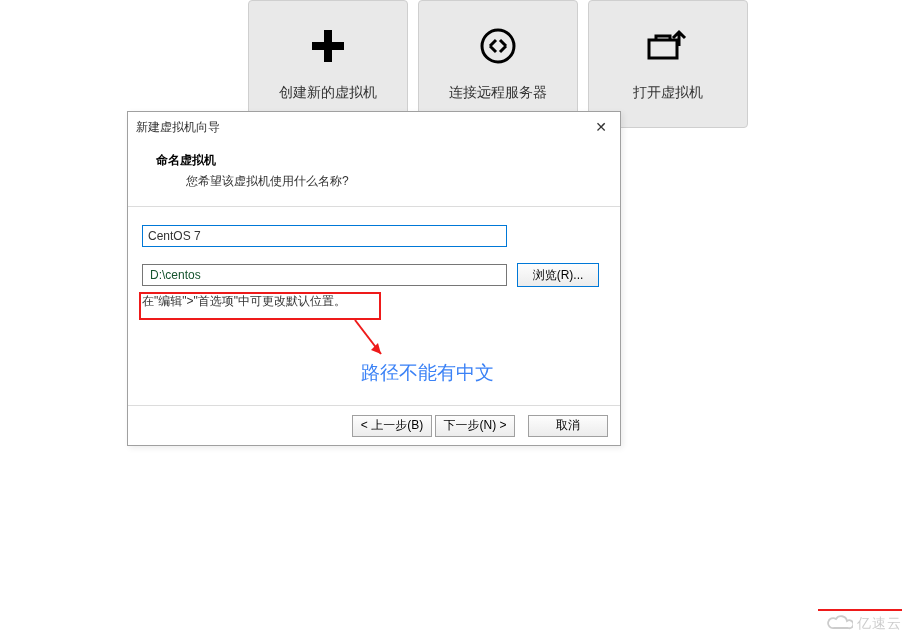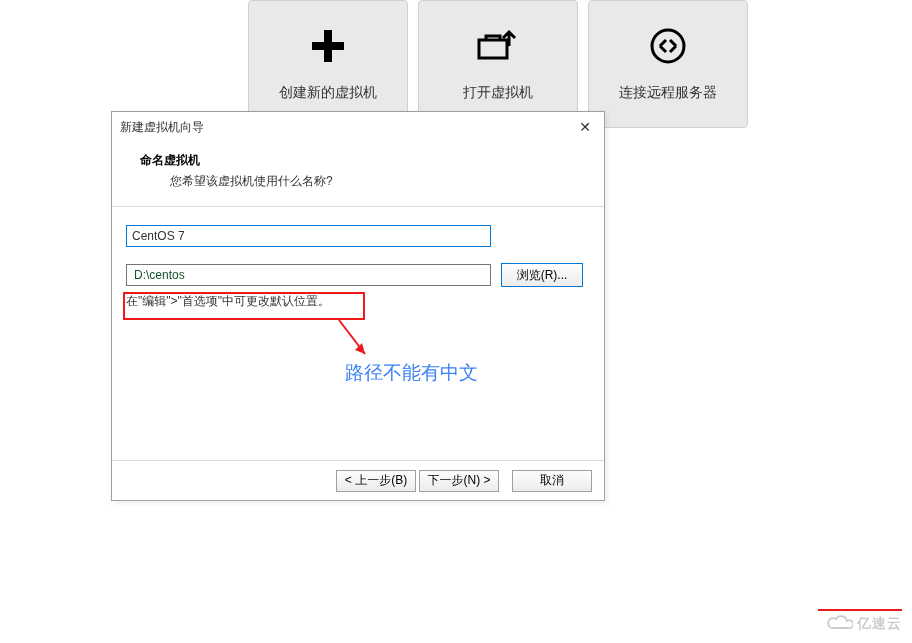--- a/index.html
+++ b/index.html
@@ -34,24 +34,24 @@
       justify-content: center;
       cursor: pointer;
       gap: 14px;
     }
     .card-label {
       font-size: 14px;
       color: #333;
     }
     .dialog {
       position: absolute;
-      left: 111px;
+      left: 127px;
       top: 111px;
       width: 494px;
-      height: 390px;
+      height: 335px;
       background: #ffffff;
       border: 1px solid #a0a0a0;
       box-shadow: 2px 2px 6px rgba(0,0,0,0.08);
     }
     .titlebar {
       height: 30px;
       display: flex;
       align-items: center;
       justify-content: space-between;
       padding: 0 6px 0 8px;
@@ -174,21 +174,20 @@
       padding: 0 6px;
     }
     .watermark {
       position: absolute;
       right: 10px;
       bottom: 8px;
       display: flex;
       align-items: center;
       gap: 4px;
       opacity: 0.5;
-      font-weight: bold;
     }
     .wm-text {
       font-size: 14px;
       color: #9a9a9a;
       font-family: "SimSun", serif;
       letter-spacing: 1px;
     }
     .red-line {
       position: absolute;
       right: 10px;
@@ -206,36 +205,36 @@
     <span>
       <svg width="40" height="40" viewBox="0 0 40 40">
           <rect x="16" y="4" width="8" height="32" fill="#000"></rect>
           <rect x="4" y="16" width="32" height="8" fill="#000"></rect>
         </svg>
     </span>
     <span class="card-label">创建新的虚拟机</span>
   </div>
   <div class="card">
     <span>
+      <svg width="40" height="40" viewBox="0 0 40 40">
+        <circle cx="20" cy="20" r="16" fill="none" stroke="#000" stroke-width="3"></circle>
+        <path d="M12 20 l6 -6 M12 20 l6 6 M28 20 l-6 -6 M28 20 l-6 6" fill="none" stroke="#000" stroke-width="3"></path>
+      </svg>
+    </span>
+    <span class="card-label">连接远程服务器</span>
+  </div>
+  <div class="card">
+    <span>
       <svg width="44" height="40" viewBox="0 0 44 40">
         <path d="M3 14 h28 v18 h-28 z" fill="none" stroke="#000" stroke-width="3"></path>
         <path d="M10 14 v-4 h14 v4" fill="none" stroke="#000" stroke-width="3"></path>
         <path d="M33 6 v14 M27 12 l6 -6 l6 6" fill="none" stroke="#000" stroke-width="3"></path>
       </svg>
     </span>
     <span class="card-label">打开虚拟机</span>
-  </div>
-  <div class="card">
-    <span>
-      <svg width="40" height="40" viewBox="0 0 40 40">
-        <circle cx="20" cy="20" r="16" fill="none" stroke="#000" stroke-width="3"></circle>
-        <path d="M12 20 l6 -6 M12 20 l6 6 M28 20 l-6 -6 M28 20 l-6 6" fill="none" stroke="#000" stroke-width="3"></path>
-      </svg>
-    </span>
-    <span class="card-label">连接远程服务器</span>
   </div>
 </div>
 
 <div class="dialog">
   <div class="titlebar">
     <span>新建虚拟机向导</span>
     <div class="close-btn">
       <span>✕</span>
     </div>
   </div>

